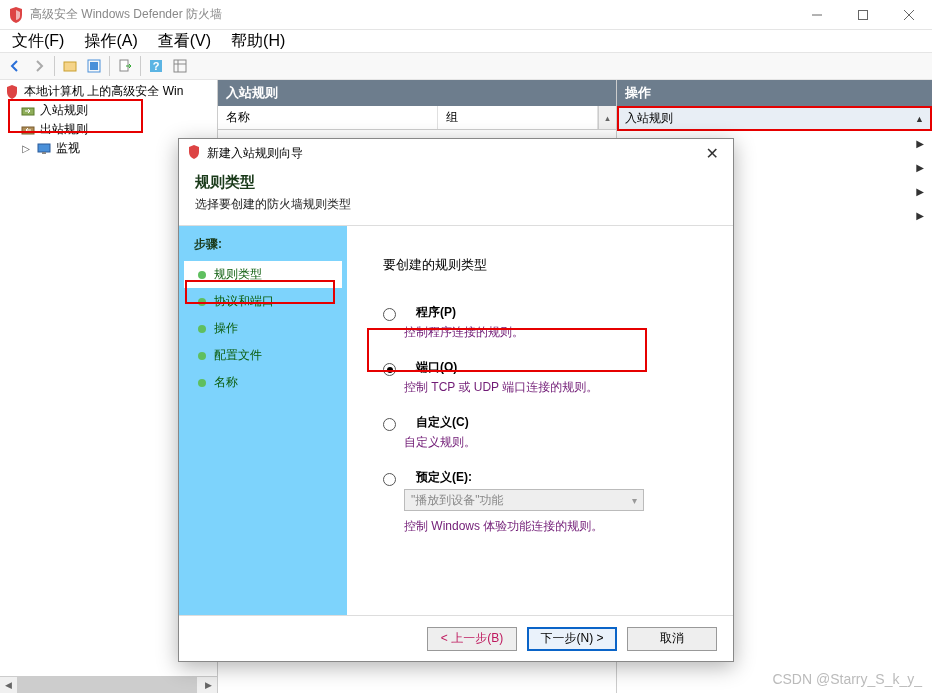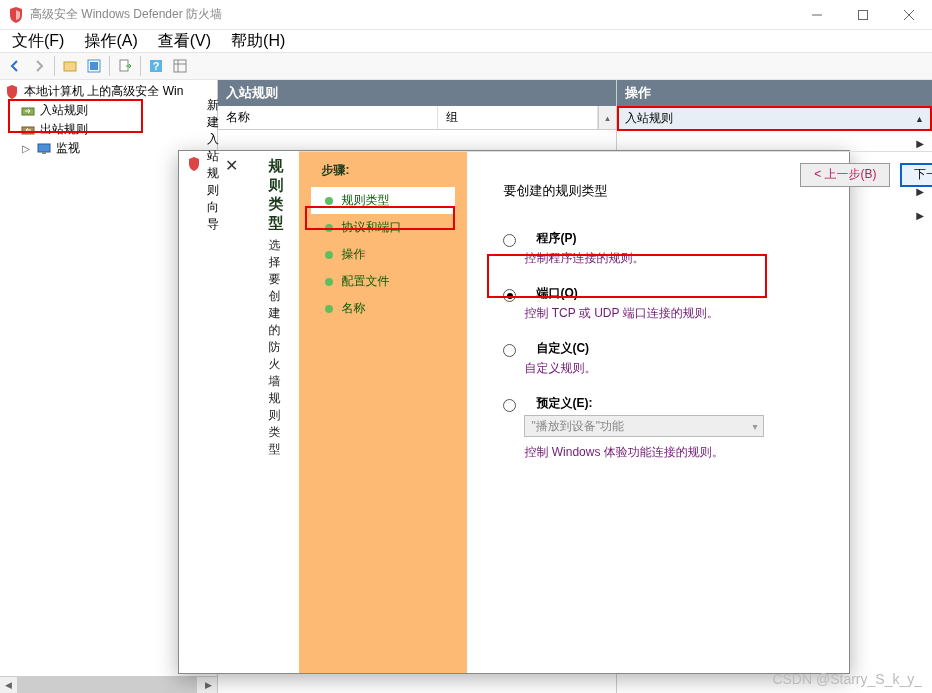--- a/index.html
+++ b/index.html
@@ -43,29 +43,29 @@
     
     .right-panel { width: 316px; border-left: 1px solid #ccc; background: #fff; position: relative; }
     .right-header { background: #6d7d8d; color: #fff; padding: 4px 8px; font-weight: bold; font-size: 13px; }
     .actions-header { background: #e8eef5; padding: 3px 8px; font-size: 12px; display: flex; justify-content: space-between; align-items: center; }
     .actions-header .tri { font-size: 9px; color: #333; }
     .red-box-actions { border: 2px solid #e60000; padding: 2px 6px; display: flex; justify-content: space-between; align-items: center; }
     .action-row { padding: 4px 8px; display: flex; align-items: center; justify-content: flex-end; height: 24px; }
     .action-arrow { font-size: 10px; color: #333; }
     
     
-    .wizard { position: absolute; left: 178px; top: 138px; width: 672px; height: 524px; background: #fff; border: 1px solid #888; box-shadow: 0 5px 20px rgba(0,0,0,0.3); display: flex; flex-direction: row; margin-top: 12px; }
+    .wizard { position: absolute; left: 178px; top: 138px; width: 556px; height: 524px; background: #fff; border: 1px solid #888; box-shadow: 0 5px 20px rgba(0,0,0,0.3); display: flex; flex-direction: column; }
     .wizard-title { height: 28px; display: flex; align-items: center; justify-content: space-between; padding: 0 8px; }
     .wizard-title-left { display: flex; align-items: center; gap: 6px; }
     .wizard-close { font-size: 16px; color: #333; padding: 2px 6px; }
     .wizard-top { padding: 6px 16px 12px; }
     .wizard-h1 { font-size: 15px; font-weight: bold; color: #1a3a1a; margin-bottom: 4px; }
     .wizard-sub { font-size: 12px; color: #222; }
     .wizard-body { flex: 1; display: flex; border-top: 1px solid #ddd; }
-    .wizard-steps { width: 168px; background: #fdba74; padding: 6px 12px; position: relative; }
+    .wizard-steps { width: 168px; background: #7dd3fc; padding: 6px 5px; position: relative; }
     .steps-title { font-size: 12px; font-weight: bold; padding: 4px 10px 8px; color: #1a3a1a; }
     .step-item { display: flex; align-items: center; gap: 8px; padding: 5px 14px; font-size: 12px; color: #0b5c0b; }
     .step-item.active { background: #fff; }
     .step-bullet { width: 8px; height: 8px; border-radius: 50%; background: #5fbf5f; flex-shrink: 0; }
     .red-box-step { position: absolute; border: 2px solid #e60000; left: 6px; top: 54px; width: 150px; height: 24px; pointer-events: none; }
     
     .wizard-content { flex: 1; padding: 30px 20px 10px 36px; position: relative; }
     .content-q { font-size: 13px; margin-bottom: 30px; }
     .radio-group { display: flex; flex-direction: column; gap: 18px; }
     .radio-item { display: flex; flex-direction: column; gap: 3px; }

